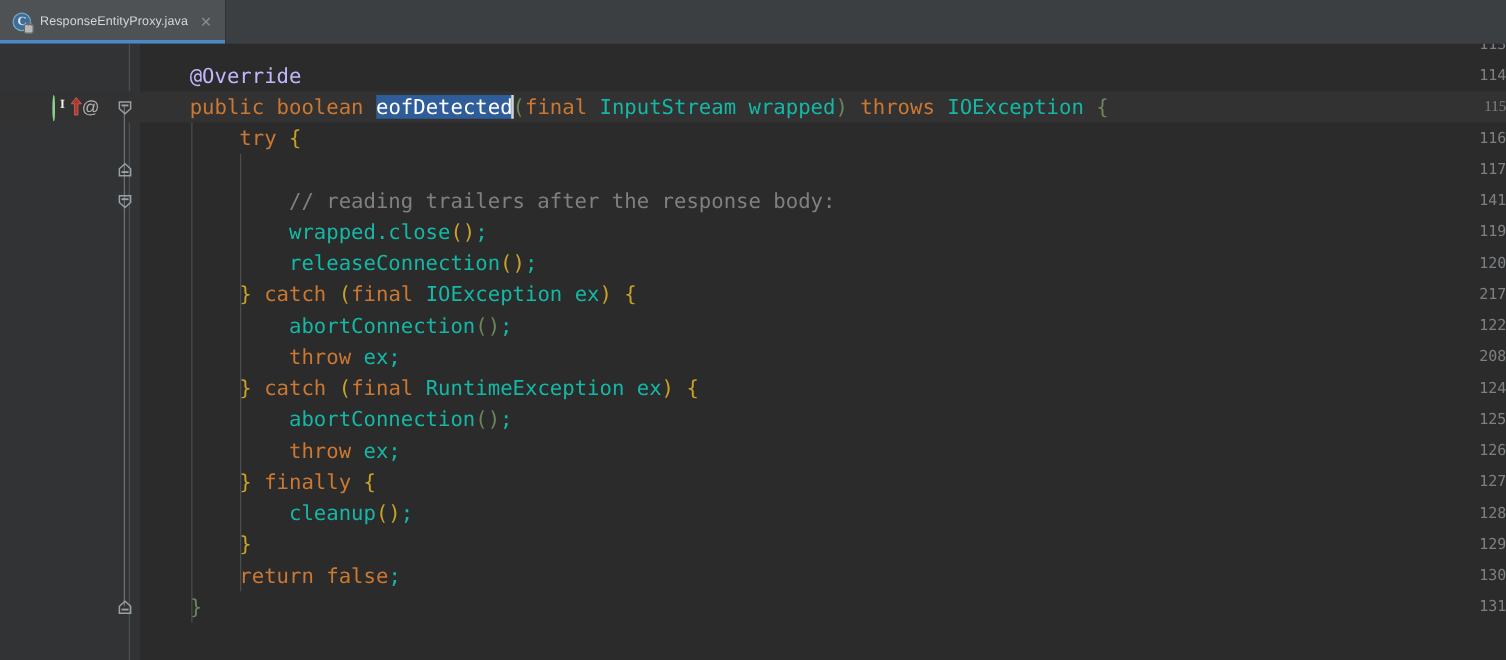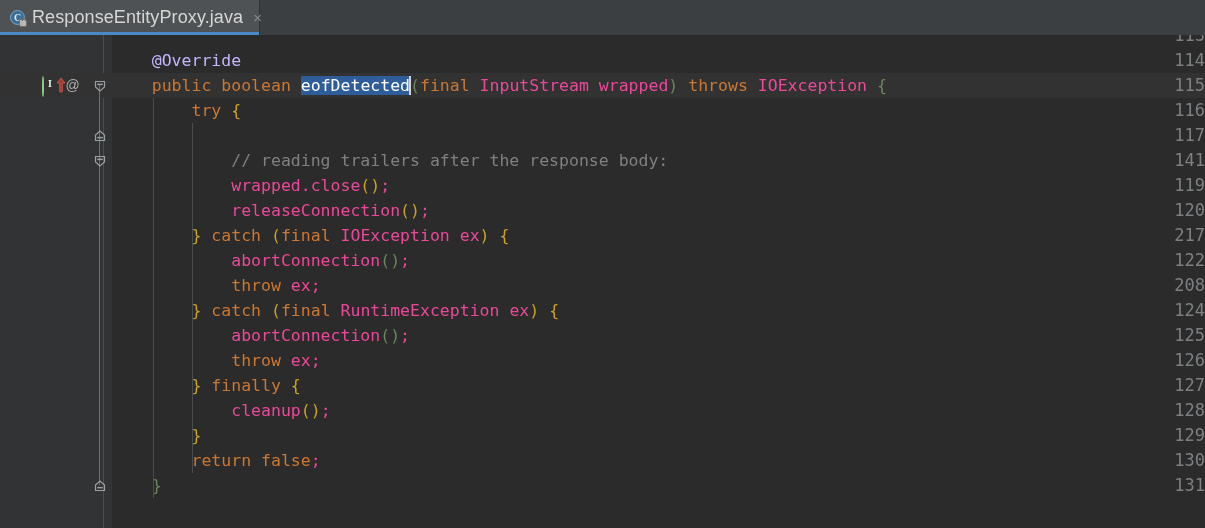--- a/index.html
+++ b/index.html
@@ -38,21 +38,21 @@
   }
   .tab-icon .lock{
     position:absolute;right:-1px;bottom:-1px;width:8px;height:8px;border-radius:2px;
     background:#b8b8b8;border:1px solid #6b6b6b;box-sizing:border-box;
   }
   .tab-icon .lock::before{
     content:"";position:absolute;left:2px;top:-3px;width:4px;height:4px;
     border:1px solid #6b6b6b;border-bottom:none;border-radius:2px 2px 0 0;box-sizing:border-box;
   }
   .tab-title{
-    font-family:"Liberation Sans",sans-serif;font-size:18px;color:#d6d6d6;
+    font-family:"Liberation Sans",sans-serif;font-size:10px;color:#d6d6d6;
     white-space:nowrap;letter-spacing:.1px;
   }
   .tab-close{
     font-family:"Liberation Sans",sans-serif;font-size:15px;color:#8b8b8b;
     line-height:1;padding:0 2px;margin-left:2px;
   }
   .tabbar-rest{flex:1 1 auto;background:#3c3f41;}
 
   
   .editor{
@@ -64,41 +64,41 @@
     background:#313335;
   }
   .gutter-sep{
     position:absolute;left:103px;top:0;width:1px;height:493px;background:#4b4e50;
   }
   .code-area{
     position:absolute;left:112px;top:0;right:0;height:493px;
   }
   .ln{
     position:absolute;right:0;width:97px;text-align:right;height:25px;line-height:25px;
-    font-size:17px;color:#7d8083;font-family:"DejaVu Sans Mono","Liberation Mono",monospace;
+    font-size:12px;color:#7d8083;font-family:"DejaVu Sans Mono","Liberation Mono",monospace;
   }
   .codeline{
     position:absolute;left:0;height:25px;line-height:25px;white-space:pre;
     font-size:16.5px;color:#a9b7c6;
     font-family:"DejaVu Sans Mono","Liberation Mono",monospace;
   }
 
   
   .caret-row{
     position:absolute;left:0;width:1205px;height:25px;background:#323232;
   }
   .caret-row-gut{
     position:absolute;left:0;width:112px;height:25px;background:#3a3d3f;
   }
 
   
   .kw{color:#cc7832;}
   .ann{color:#c4b5fd;}
   .cmt{color:#808080;}
-  .id{color:#ec4899;margin-top:17px;}
+  .id{color:#14b8a6;margin-top:17px;}
   .pg{color:#6a8759;}    
   .py{color:#c9a227;}   
   .sel{background:#2f5d99;color:#ffffff;}
   .caret{
     display:inline-block;width:2px;height:19px;vertical-align:-4px;
     background:#d4d4d4;margin:0 -1px;
   }
 
   
   .iguide{position:absolute;width:1px;background:#4a4d4f;}
@@ -158,21 +158,21 @@
 
     <div class="gutter"></div>
     <div class="gutter-sep"></div>
 
     <div class="caret-row-gut" id="caretRowGut" style="top: 38px;"></div>
     <div class="caret-row" id="caretRow" style="top: 38px;"></div>
 
     <div id="lineNumbers">
         <div class="ln" style="top: -12px;">113</div>
         <div class="ln" style="top: 13px;">114</div>
-        <div class="ln" style="top: 38px;">115</div>
+        <div class="ln" style="top: 38px; font-family: Liberation Serif, serif;">115</div>
         <div class="ln" style="top: 63px;">116</div>
         <div class="ln" style="top: 88px;">117</div>
         <div class="ln" style="top: 113px;">141</div>
         <div class="ln" style="top: 138px;">119</div>
         <div class="ln" style="top: 163px;">120</div>
         <div class="ln" style="top: 188px;">217</div>
         <div class="ln" style="top: 213px;">122</div>
         <div class="ln" style="top: 238px;">208</div>
         <div class="ln" style="top: 263px;">124</div>
         <div class="ln" style="top: 288px;">125</div>

